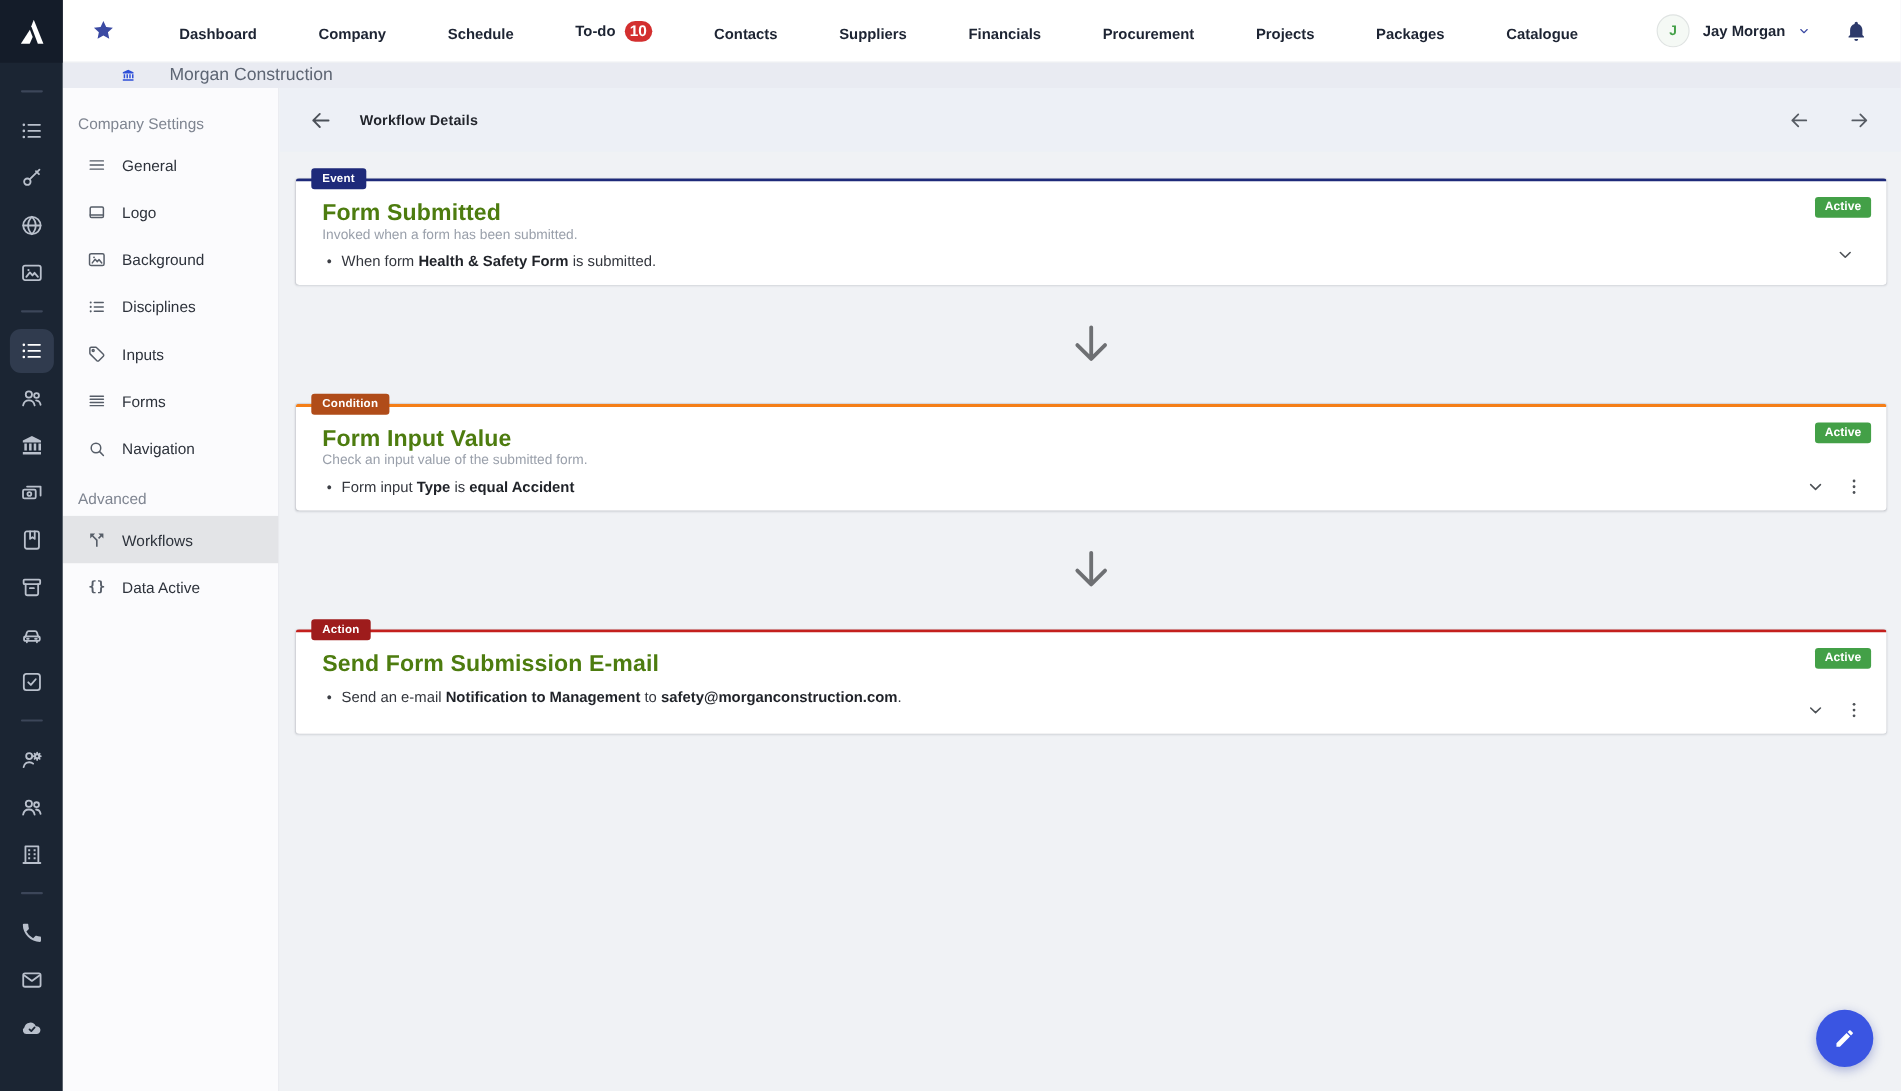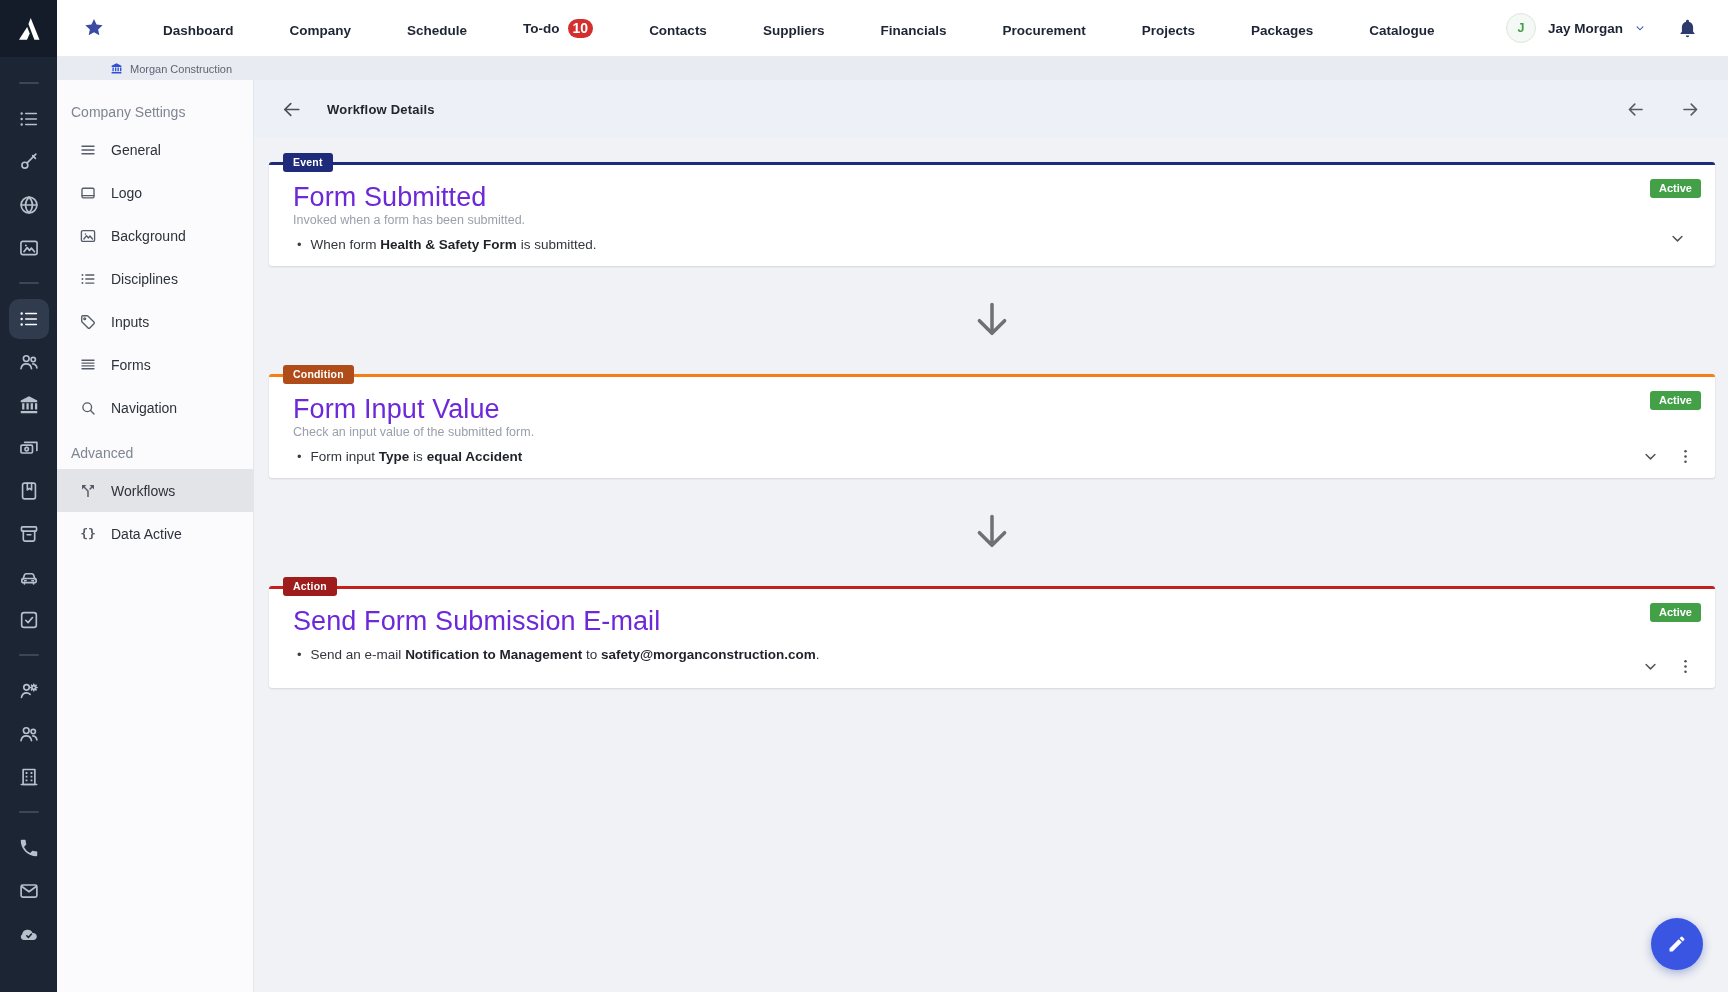--- a/index.html
+++ b/index.html
@@ -30,21 +30,21 @@
   .user-btn { display:flex; align-items:center; gap:10px; margin-left:12px; }
   .user-name { font-size:13.5px; font-weight:700; color:#1d2433; }
   .user-chev { color:#3b4aa3; }
   .user-chev svg { width:14px; height:14px; }
   .bell { margin-left:30px; color:#2d3a6b; }
   .bell svg { width:21px; height:21px; }
 
   
   .crumb { position:absolute; left:57px; top:57px; width:1671px; height:23px; background:#e9ebf2; display:flex; align-items:center; padding-left:53px; gap:7px; cursor:pointer; z-index:3; }
   .crumb svg { width:13px; height:13px; color:#2e4fd8; }
-  .crumb-label { font-size:11px; color:#5d6573; }
+  .crumb-label { font-size:16px; color:#5d6573;margin-left:24px; }
 
   
   .subnav { position:absolute; left:57px; top:80px; width:197px; height:912px; background:#fbfbfd; border-right:1px solid #e4e6eb; }
   .sn-heading { font-size:14px; color:#7f8591; margin:24px 0 8px 14px; }
   .sn-heading.adv { margin-top:16px; }
   .sn-row { height:43px; display:flex; align-items:center; padding-left:22px; gap:14px; cursor:pointer; }
   .sn-ic { width:18px; height:18px; color:#565d68; display:flex; align-items:center; justify-content:center; flex:none; }
   .sn-ic svg { width:18px; height:18px; }
   .sn-label { font-size:14px; color:#2d323b; font-weight:500; }
   .sn-row.sel { background:#e3e4e7; }
@@ -57,21 +57,21 @@
   .back-btn svg { width:23px; height:23px; }
   .main-title { font-size:13px; font-weight:600; color:#23262d; letter-spacing:.2px; }
   .pager { margin-left:auto; display:flex; gap:34px; color:#565b63; }
   .pager svg { width:21px; height:21px; }
 
   .flow { padding:24px 13px 0 15px; }
   .card { position:relative; background:#fff; border-top:3px solid #333; border-radius:3px; box-shadow:0 1px 2px rgba(20,24,40,.12), 0 0 1px rgba(20,24,40,.08); padding:15px 24px 14px; }
   .card.no-sub { padding-bottom:26px; }
   .kind { position:absolute; top:-12px; left:14px; color:#fff; font-size:10.5px; font-weight:700; padding:3px 10px 4px; border-radius:3px; letter-spacing:.2px; }
   .status { position:absolute; top:14px; right:14px; color:#fff; font-size:11px; font-weight:700; padding:3px 9px 4px; border-radius:3px; }
-  .card h2 { margin-top:2px; font-size:27px; font-weight:400; color:#6d28d9; letter-spacing:.1px; }
+  .card h2 { margin-top:2px; font-size:21px; font-weight:700; color:#4d7c0f; letter-spacing:.1px; }
   .sub { margin-top:0; font-size:12.5px; color:#9aa0ab; }
   .bullet { margin-top:10px; font-size:13.5px; color:#33363d; display:flex; align-items:baseline; }
   .b-dot { margin:0 9px 0 4px; font-size:13px; color:#3c3f45; }
   .bullet b { color:#1f2228; }
   .ctrls { position:absolute; right:20px; bottom:12px; display:flex; gap:16px; align-items:center; color:#4d5156; }
   .ctrls.solo { right:28px; bottom:18px; }
   .ctrls svg { width:19px; height:19px; }
   .flow-arrow { display:flex; justify-content:center; align-items:center; height:108px; color:#6e7073; }
   .flow-arrow svg { width:42px; height:42px; }
 

